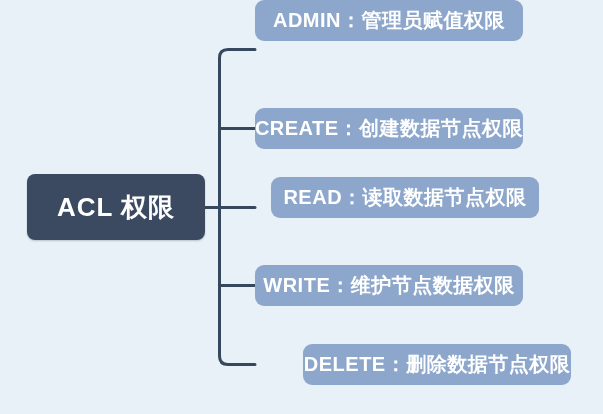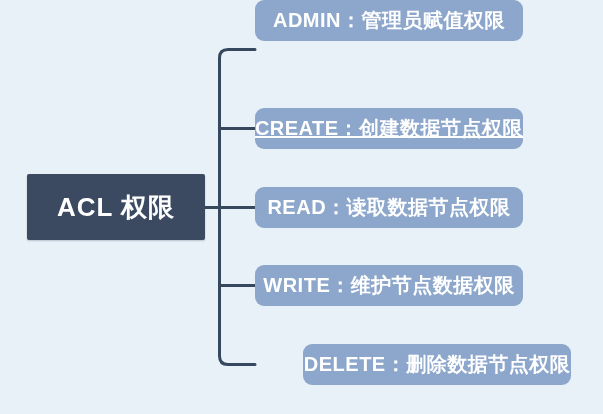--- a/index.html
+++ b/index.html
@@ -27,21 +27,21 @@
     width: 603px;
     height: 414px;
   }
   .root-node {
     position: absolute;
     left: 27px;
     top: 174px;
     width: 178px;
     height: 66px;
     background: #3b4a60;
-    border-radius: 2px;
+    border-radius: 8px;
     color: #ffffff;
     font-size: 26px;
     font-weight: bold;
     letter-spacing: 1px;
     display: flex;
     align-items: center;
     justify-content: center;
     box-sizing: border-box;
     box-shadow: 0 1px 2px rgba(40,55,75,0.25);
   }
@@ -57,22 +57,22 @@
     font-weight: bold;
     letter-spacing: 0.5px;
     display: flex;
     align-items: center;
     justify-content: center;
     box-sizing: border-box;
     padding: 0 12px;
     white-space: nowrap;
   }
   .branch-node:nth-of-type(1) { top: 29px; }
-  .branch-node:nth-of-type(2) { top: 108px; text-decoration: underline; }
-  .branch-node:nth-of-type(3) { top: 187px; }
+  .branch-node:nth-of-type(2) { top: 108px; }
+  .branch-node:nth-of-type(3) { top: 177px; margin-left: 16px; }
   .branch-node:nth-of-type(4) { top: 265px; }
   .branch-node:nth-of-type(5) { top: 344px; margin-left: 48px; }
 </style>
 </head>
 <body>
 
 <div id="canvas">
 
   <svg id="connectors" viewBox="0 0 603 414" xmlns="http://www.w3.org/2000/svg">
     <g fill="none" stroke="#36485d" stroke-width="3" stroke-linecap="round" stroke-linejoin="round">

